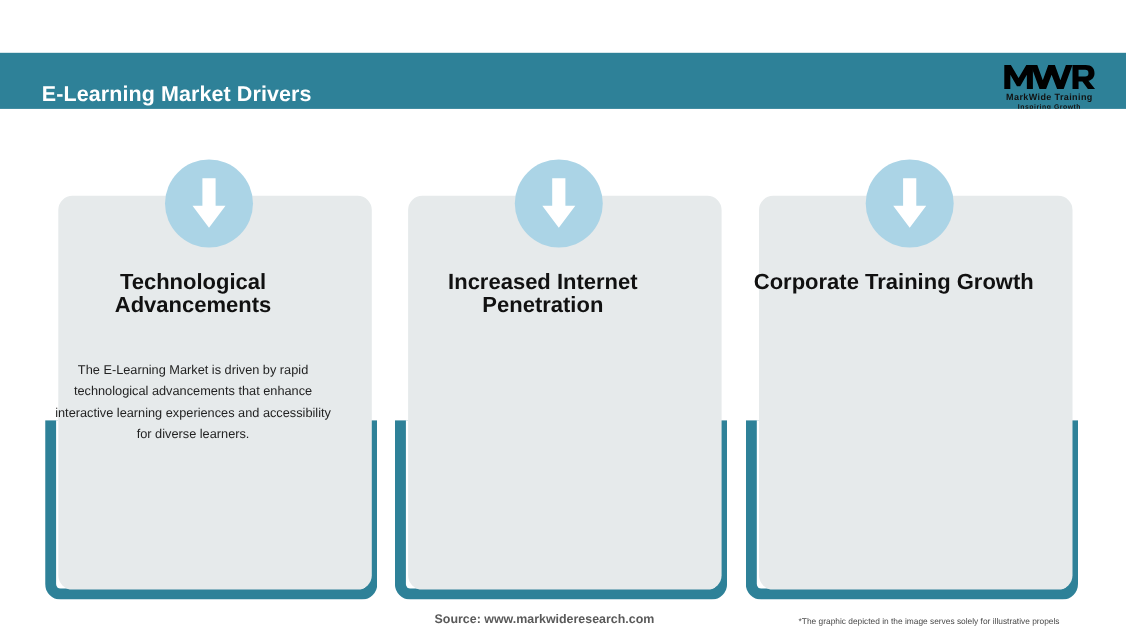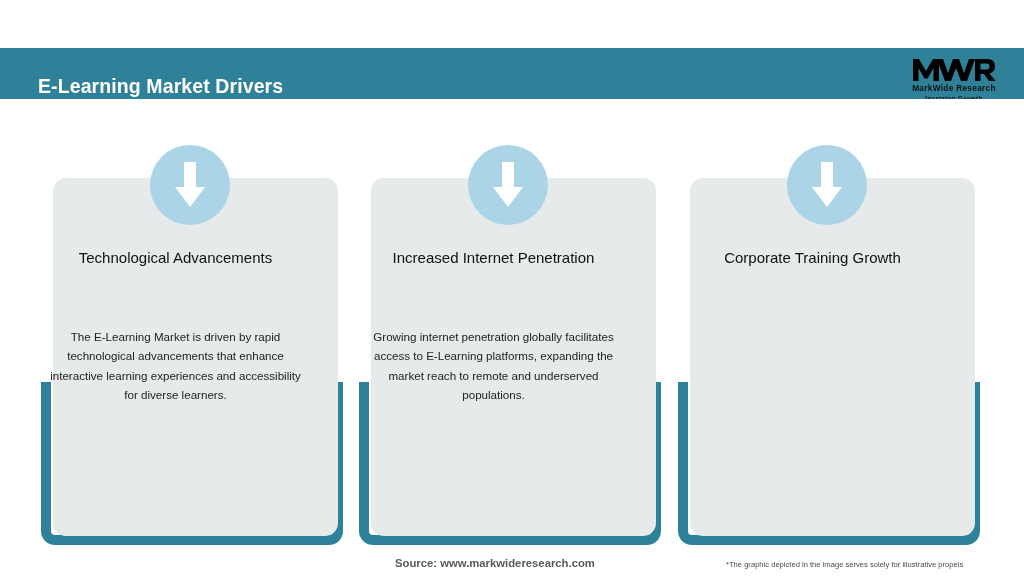--- a/index.html
+++ b/index.html
@@ -136,22 +136,22 @@
     height: 50px;
     display: block;
   }
 
   .card-title {
     position: absolute;
     left: 8px;
     top: 148px;
     width: 269px;
     text-align: center;
-    font-size: 15px;
-    font-weight: normal;
+    font-size: 20px;
+    font-weight: bold;
     color: #111111;
     line-height: 21px;
     z-index: 4;
   }
 
   .card-body {
     position: absolute;
     left: 11px;
     top: 228px;
     width: 263px;
@@ -191,21 +191,21 @@
     <svg class="logo-mark" viewBox="0 0 168 54">
       <g fill="#000000">
 
         <polygon points="2,50 2,6 14,6 28,30 42,6 54,6 54,50 43,50 43,24 31,45 25,45 13,24 13,50"></polygon>
 
         <polygon points="50,6 62,6 72,34 82,6 94,6 104,34 114,6 126,6 110,50 98,50 88,24 78,50 66,50"></polygon>
 
         <path d="M126,6 L150,6 C161,6 166,12 166,21 C166,28 162,33 155,35 L167,50 L154,50 L144,36 L137,36 L137,50 L126,50 Z M137,15 L137,27 L149,27 C153,27 155,25 155,21 C155,17 153,15 149,15 Z"></path>
       </g>
     </svg>
-    <span class="logo-name">MarkWide Research</span>
+    <span class="logo-name">MarkWide Training</span>
     <span class="logo-tag">Inspiring Growth</span>
   </div>
 </div>
 
 <div class="stage">
 
   <div class="driver driver-1">
     <div class="bracket"></div>
     <div class="card"></div>
     <div class="icon-badge">
@@ -219,21 +219,20 @@
 
   <div class="driver driver-2">
     <div class="bracket"></div>
     <div class="card"></div>
     <div class="icon-badge">
       <svg viewBox="0 0 34 50">
         <polygon points="11,2 23,2 23,27 32,27 17,47 2,27 11,27" fill="#ffffff"></polygon>
       </svg>
     </div>
     <div class="card-title">Increased Internet Penetration</div>
-    <div class="card-body">Growing internet penetration globally facilitates access to E-Learning platforms, expanding the market reach to remote and underserved populations.</div>
   </div>
 
   <div class="driver driver-3">
     <div class="bracket"></div>
     <div class="card"></div>
     <div class="icon-badge">
       <svg viewBox="0 0 34 50">
         <polygon points="11,2 23,2 23,27 32,27 17,47 2,27 11,27" fill="#ffffff"></polygon>
       </svg>
     </div>

